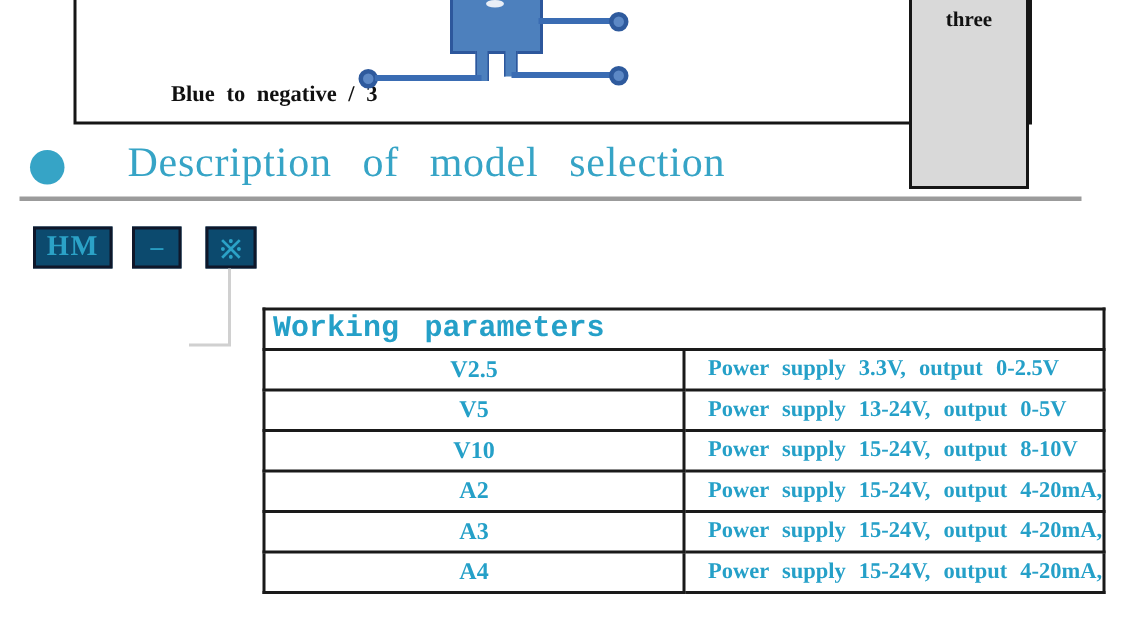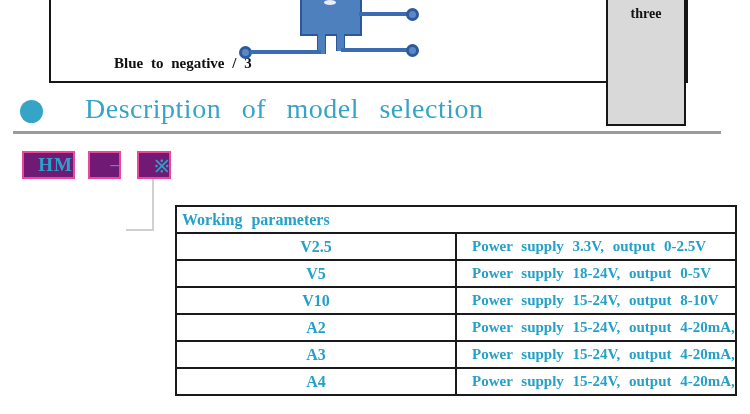--- a/index.html
+++ b/index.html
@@ -21,34 +21,34 @@
   .dot{width:13px;height:13px;border-radius:50%;border:3px solid #2e5a9d;background:#5c88c5;box-sizing:border-box;}
   .wire-label{font-weight:bold;font-size:15px;color:#101010;white-space:nowrap;word-spacing:4px;}
 
   
   .heading-bullet{left:20px;top:100px;width:23px;height:23px;border-radius:50%;background:#36a4c6;}
   .heading-title{left:48px;top:93px;font-weight:normal;font-size:28px;color:#36a4c6;
     white-space:nowrap;word-spacing:13px;letter-spacing:0.5px;margin-left:37px;}
   .heading-rule{left:13px;top:131px;width:708px;height:3px;background:#9b9b9b;}
 
   
-  .code-box{border:2px solid #ec4899;background:#701a75;display:flex;align-items:center;justify-content:flex-end;
+  .code-box{border:2px solid #0f172a;background:#0c4a6e;display:flex;align-items:center;justify-content:center;
     font-weight:bold;color:#2ba2c7;box-sizing:border-box;}
   .box-hm{left:22px;top:151px;width:53px;height:28px;font-size:19px;letter-spacing:1px;}
   .box-dash{left:88px;top:151px;width:33px;height:28px;font-size:17px;}
   .box-star{left:137px;top:151px;width:34px;height:28px;font-size:17px;}
   .conn-v{left:152px;top:179px;width:2px;height:51px;background:#d0d0d0;}
   .conn-h{left:126px;top:229px;width:28px;height:2px;background:#d0d0d0;}
 
   
   .params-table{left:175px;top:205px;}
   table{border-collapse:collapse;table-layout:fixed;width:562px;}
   td{border:2px solid #1a1a1a;height:23px;color:#25a0c8;font-weight:bold;
      font-family:"Liberation Serif","DejaVu Serif",serif;overflow:hidden;white-space:nowrap;}
-  td.th-cell{font-size:16px;padding-left:5px;word-spacing:5px;}
+  td.th-cell{font-size:20px;padding-left:5px;word-spacing:5px;font-family:Liberation Mono, monospace;}
   td.model-cell{width:66px;text-align:center;font-size:16px;}
   td.desc-cell{font-size:15px;padding-left:15px;word-spacing:5px;}
 </style>
 </head>
 <body>
 
 <div id="app">
 
   <div class="abs diagram-rect"></div>
 
@@ -93,21 +93,21 @@
       <tbody>
           <tr>
         <td class="th-cell" colspan="2">Working parameters</td>
       </tr>
       <tr>
         <td class="model-cell">V2.5</td>
         <td class="desc-cell">Power supply 3.3V, output 0-2.5V</td>
       </tr>
       <tr>
         <td class="model-cell">V5</td>
-        <td class="desc-cell">Power supply 18-24V, output 0-5V</td>
+        <td class="desc-cell">Power supply 13-24V, output 0-5V</td>
       </tr>
       <tr>
         <td class="model-cell">V10</td>
         <td class="desc-cell">Power supply 15-24V, output 8-10V</td>
       </tr>
       <tr>
         <td class="model-cell">A2</td>
         <td class="desc-cell">Power supply 15-24V, output 4-20mA, two line system</td>
       </tr>
       <tr>

